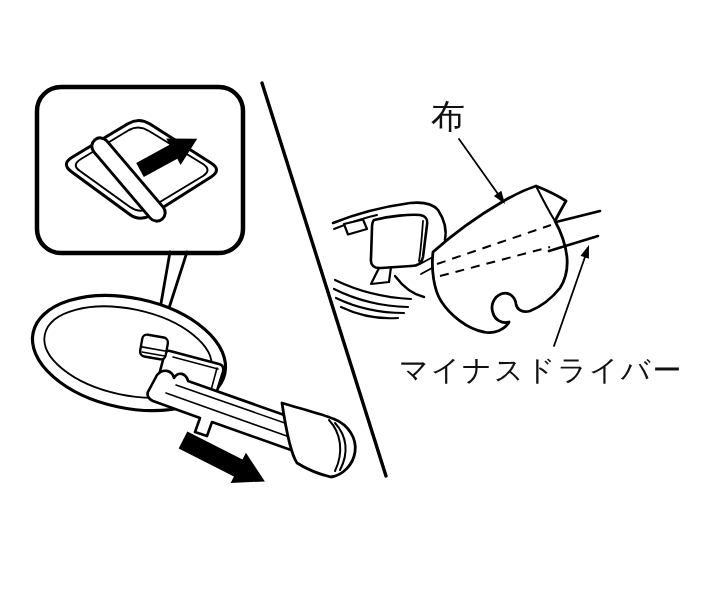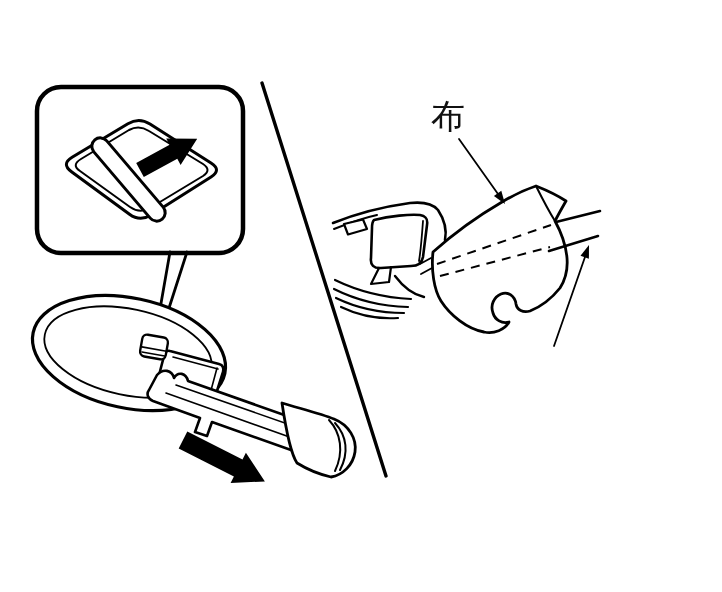--- a/index.html
+++ b/index.html
@@ -105,14 +105,15 @@
     </g>
 
     <g>
       <path class="ln" stroke-width="1.8" d="M554,346 L585,257"></path>
       <polygon class="fb" points="589,245 588.9,258.8 580.5,255.8"></polygon>
     </g>
 
   </svg>
 
   <div class="label label-cloth">布</div>
+  <div class="label label-driver">マイナスドライバー</div>
 
 </div>
 
 </body></html>

